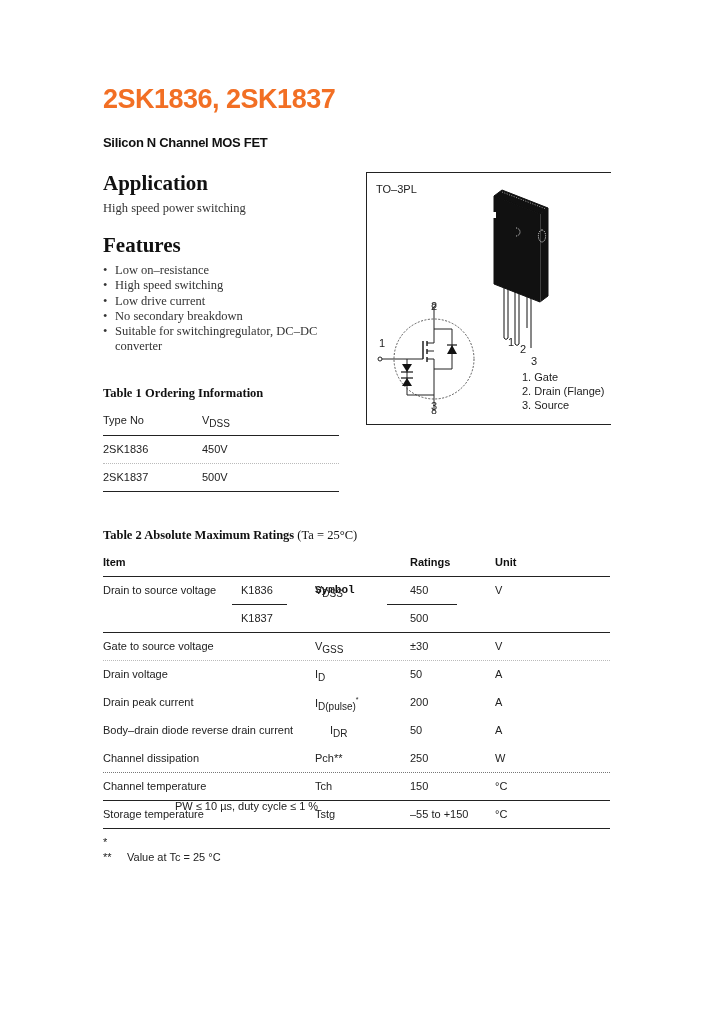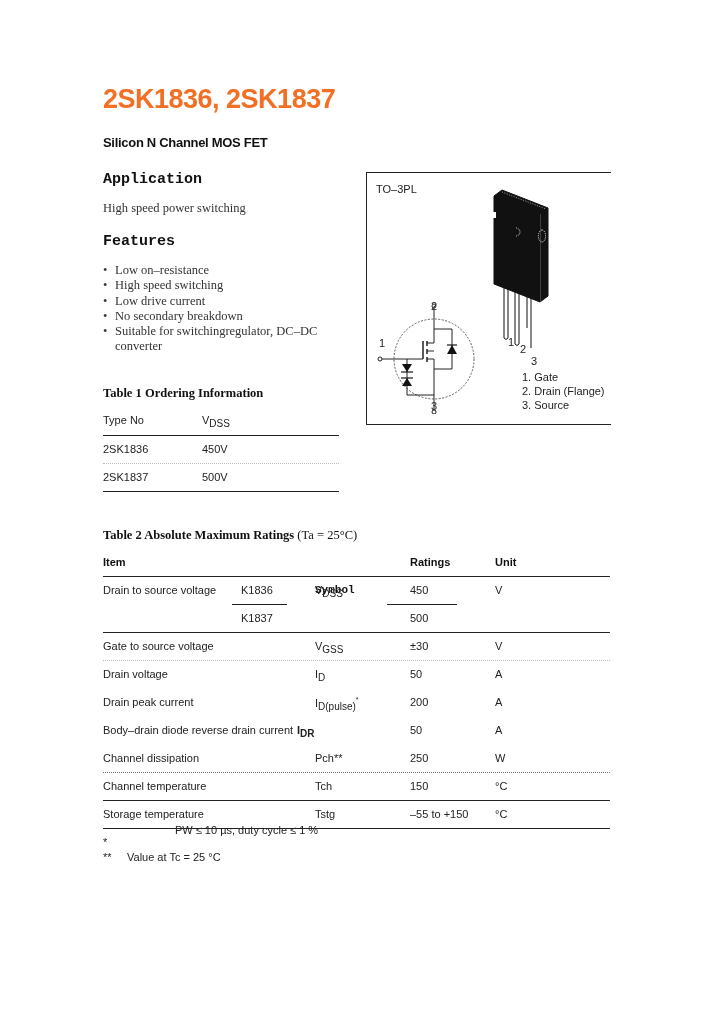--- a/index.html
+++ b/index.html
@@ -2,21 +2,21 @@
 <html><head>
 <meta charset="utf-8">
 <style>
   html, body { margin:0; padding:0; background:#ffffff; }
   body { width:720px; height:1012px; position:relative; overflow:hidden; color:#111; }
   .abs { position:absolute; }
   .sans { font-family:"Liberation Sans", sans-serif; }
   .serif { font-family:"Liberation Serif", serif; }
   .title { left:103px; top:84px; font-size:27px; font-weight:bold; color:#f26f24; letter-spacing:-0.5px; }
   .subtitle { left:103px; top:135px; font-size:13px; font-weight:bold; letter-spacing:-0.3px; }
-  .h2 { font-size:15px; font-weight:bold;font-family:Liberation Mono, monospace; }
+  .h2 { font-size:21px; font-weight:bold; }
   .body-s { font-size:12.5px; color:#333; }
   ul.features { list-style:none; margin:0; padding:0; left:103px; top:263px; width:260px; }
   ul.features li { position:relative; padding-left:12px; font-size:12.5px; line-height:15.3px; color:#333; }
   ul.features li .bullet { position:absolute; left:0; top:0; }
   .tcap { font-size:12.5px; font-weight:bold; }
   .tcap .norm { font-weight:normal; }
   .cell { font-size:11px; color:#222; white-space:nowrap; }
   .hd { font-size:11px; font-weight:bold; color:#111; }
   sub { font-size:10px; vertical-align:-3px; }
   sup { font-size:7px; vertical-align:5px; }
@@ -162,21 +162,21 @@
 <div class="abs sans cell" style="left:315px;top:668px;"><span>I</span><sub>D</sub></div>
 <div class="abs sans cell" style="left:410px;top:668px;">50</div>
 <div class="abs sans cell" style="left:495px;top:668px;">A</div>
 
 <div class="abs sans cell" style="left:103px;top:696px;">Drain peak current</div>
 <div class="abs sans cell" style="left:315px;top:696px;"><span>I</span><sub>D(pulse)</sub><sup>*</sup></div>
 <div class="abs sans cell" style="left:410px;top:696px;">200</div>
 <div class="abs sans cell" style="left:495px;top:696px;">A</div>
 
 <div class="abs sans cell" style="left:103px;top:724px;">Body–drain diode reverse drain current</div>
-<div class="abs sans cell" style="left:297px;top:724px;font-weight:bold;"><span>I</span><sub>DR</sub></div>
+<div class="abs sans cell" style="left:330px;top:724px;"><span>I</span><sub>DR</sub></div>
 <div class="abs sans cell" style="left:410px;top:724px;">50</div>
 <div class="abs sans cell" style="left:495px;top:724px;">A</div>
 
 <div class="abs sans cell" style="left:103px;top:752px;">Channel dissipation</div>
 <div class="abs sans cell" style="left:315px;top:752px;">Pch**</div>
 <div class="abs sans cell" style="left:410px;top:752px;">250</div>
 <div class="abs sans cell" style="left:495px;top:752px;">W</div>
 <div class="hr dot" style="left:103px;top:772px;width:507px;border-top-color:#777;"></div>
 
 <div class="abs sans cell" style="left:103px;top:780px;">Channel temperature</div>
@@ -185,15 +185,15 @@
 <div class="abs sans cell" style="left:495px;top:780px;">°C</div>
 <div class="hr" style="left:103px;top:800px;width:507px;"></div>
 
 <div class="abs sans cell" style="left:103px;top:808px;">Storage temperature</div>
 <div class="abs sans cell" style="left:315px;top:808px;">Tstg</div>
 <div class="abs sans cell" style="left:410px;top:808px;">–55 to +150</div>
 <div class="abs sans cell" style="left:495px;top:808px;">°C</div>
 <div class="hr" style="left:103px;top:828px;width:507px;"></div>
 
 <div class="abs sans cell" style="left:103px;top:836px;">*</div>
-<div class="abs sans cell" style="left:127px;top:824px;padding-left:48px;">PW ≤ 10 µs,  duty cycle ≤ 1 %</div>
+<div class="abs sans cell" style="left:127px;top:800px;padding-left:48px;">PW ≤ 10 µs,  duty cycle ≤ 1 %</div>
 <div class="abs sans cell" style="left:103px;top:851px;">**</div>
 <div class="abs sans cell" style="left:127px;top:851px;">Value at Tc = 25 °C</div>
 
 </body></html>

